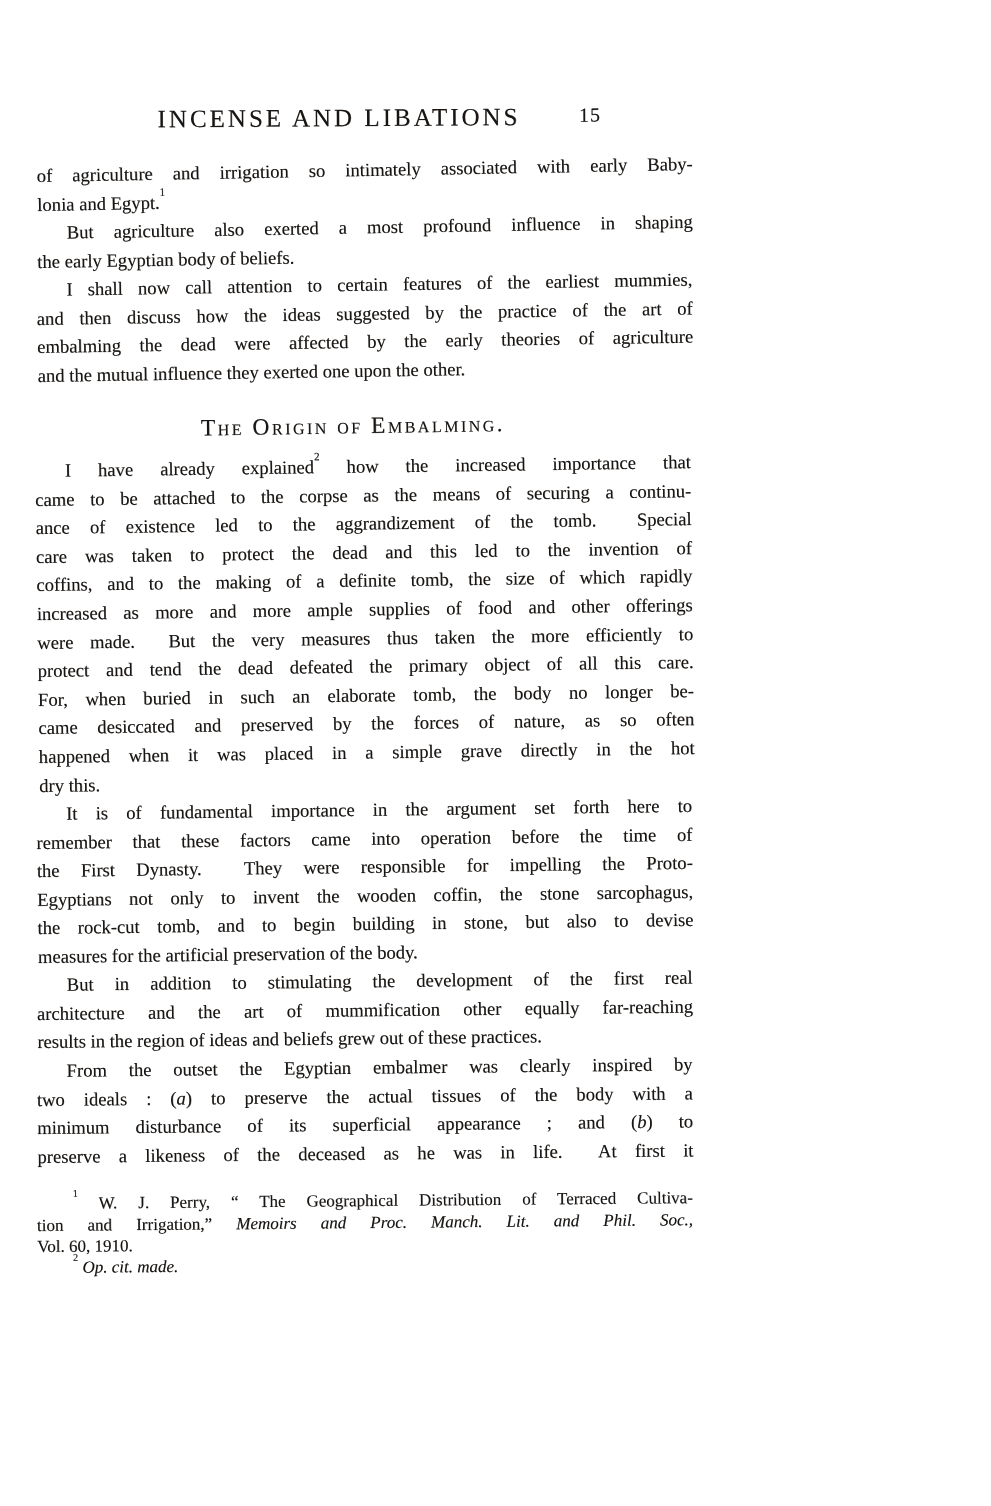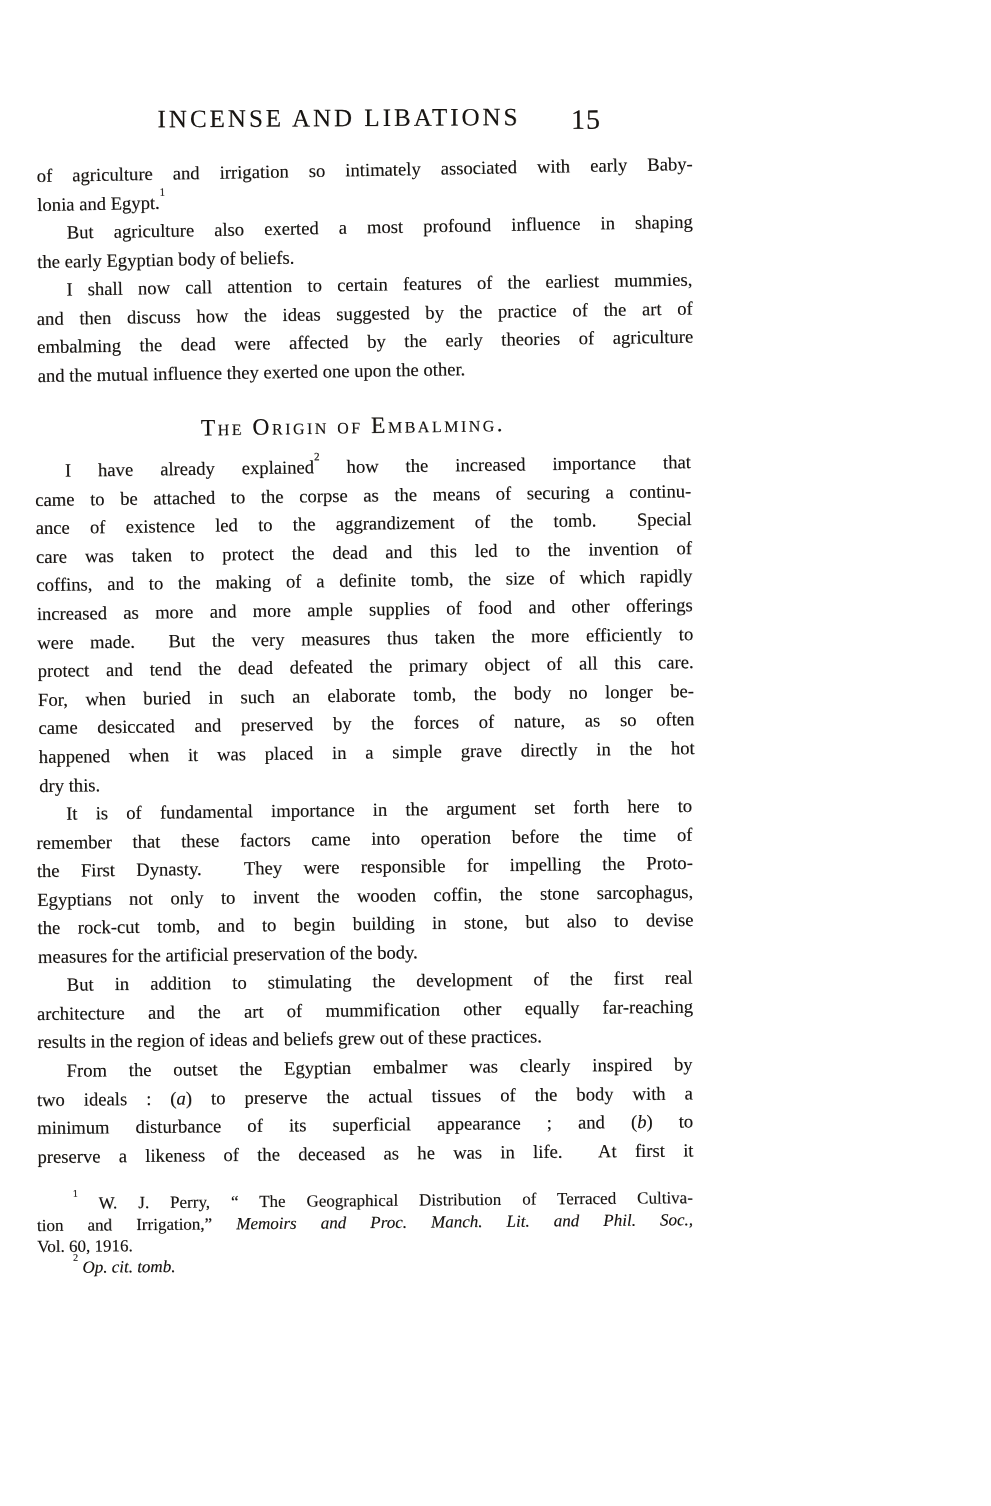--- a/index.html
+++ b/index.html
@@ -18,21 +18,21 @@
   .tilt{transform:rotate(var(--rot,0deg));transform-origin:0 50%;}
   .header{position:relative;height:32px;margin-bottom:24px;--rot:-0.35deg;}
   .title{
     display:block;text-align:center;
     font-size:25px;letter-spacing:3px;
     padding-right:52px;
     white-space:nowrap;
   }
   .pagenum{
     position:absolute;right:92px;top:1px;
-    font-size:28px;letter-spacing:1px;
+    font-size:20px;letter-spacing:1px;
   }
   .line{
     font-size:18.6px;line-height:28.6px;
     text-align:justify;text-align-last:justify;
   }
   .line.last{text-align-last:left;}
   .para .line:first-child{padding-left:30px;}
   .para.noindent .line:first-child{padding-left:0;}
   .sect-heading{
     text-align:center;
@@ -102,20 +102,20 @@
         </div>
         <div class="para tilt" style="--rot: -0.583deg;">
           <div class="line"><span>From the outset the Egyptian embalmer was clearly inspired by</span></div>
           <div class="line"><span>two ideals : (</span><i>a</i><span>) to preserve the actual tissues of the body with a</span></div>
           <div class="line"><span>minimum disturbance of its superficial appearance ; and (</span><i>b</i><span>) to</span></div>
           <div class="line"><span>preserve a likeness of the deceased as he was in life.&nbsp; At first it</span></div>
         </div>
         <div class="footnote tilt fn-first" style="--rot: -0.517deg;">
           <div class="line"><sup>1</sup><span> W. J. Perry, “ The Geographical Distribution of Terraced Cultiva-</span></div>
           <div class="line"><span>tion and Irrigation,” </span><i>Memoirs and Proc. Manch. Lit. and Phil. Soc.,</i></div>
-          <div class="line last"><span>Vol. 60, 1916.</span></div>
+          <div class="line last"><span>Vol. 60, 1910.</span></div>
         </div>
         <div class="footnote tilt" style="--rot: -0.450deg;">
-          <div class="line last"><sup>2</sup><span> </span><i>Op. cit. tomb.</i></div>
+          <div class="line last"><sup>2</sup><span> </span><i>Op. cit. made.</i></div>
         </div>
       </div>
   </div>
 </div>
 
 </body></html>

